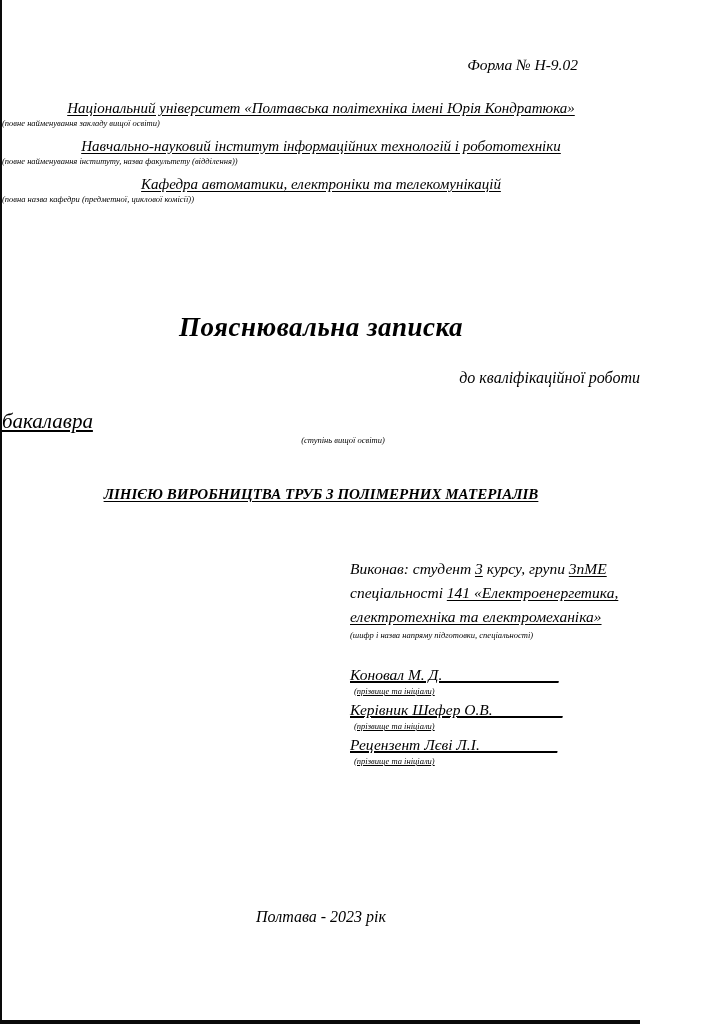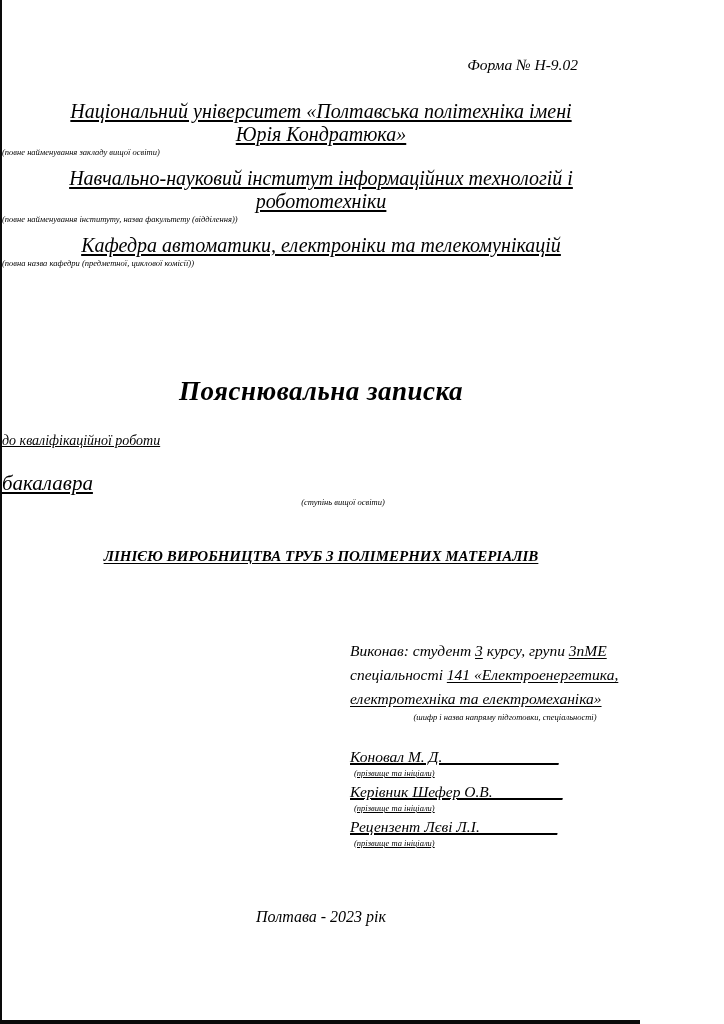--- a/index.html
+++ b/index.html
@@ -21,74 +21,72 @@
     overflow: hidden;
   }
   .form-number {
     padding-top: 56px;
     padding-right: 62px;
     text-align: right;
     font-size: 15.5px;
   }
   .u { text-decoration: underline; text-underline-offset: 2px; }
   .header-line {
-    font-size: 20px;
+    font-size: 15px;
     text-align: center;
     margin-top: 10px;
     padding: 0 60px;
   }
   .header-line.first { margin-top: 26px; }
   .caption {
     font-size: 8.5px;
     margin-top: 1px;
     color: #000;
   }
   .title {
     margin-top: 108px;
     text-align: center;
     font-size: 27px;
     font-weight: bold;
     letter-spacing: 0.5px;
   }
   .subtitle {
     margin-top: 26px;
-    text-align: left;
-    font-size: 14px;
-    text-decoration: underline;
+    text-align: right;
+    font-size: 16px;
   }
   .degree {
     margin-top: 22px;
     font-size: 21px;
   }
   .degree-caption {
     font-size: 8.5px;
     text-align: center;
     margin-top: 1px;
     padding-left: 44px;
   }
   .topic {
     margin-top: 16px;
     text-align: center;
     font-size: 15px;
     font-weight: bold;
     line-height: 22px;
     padding: 0 58px;
   }
   .exec-block {
-    margin-top: 72px;
+    margin-top: 52px;
     margin-left: 348px;
     width: 310px;
     font-size: 15.5px;
     line-height: 24px;
   }
   .exec-caption {
     font-size: 8.5px;
     line-height: 12px;
     margin-top: 0px;
-    text-align: center;
   }
   .sig-block {
     margin-top: 24px;
     margin-left: 348px;
     width: 310px;
   }
   .sig-name {
     font-size: 15.5px;
     line-height: 19px;
   }

